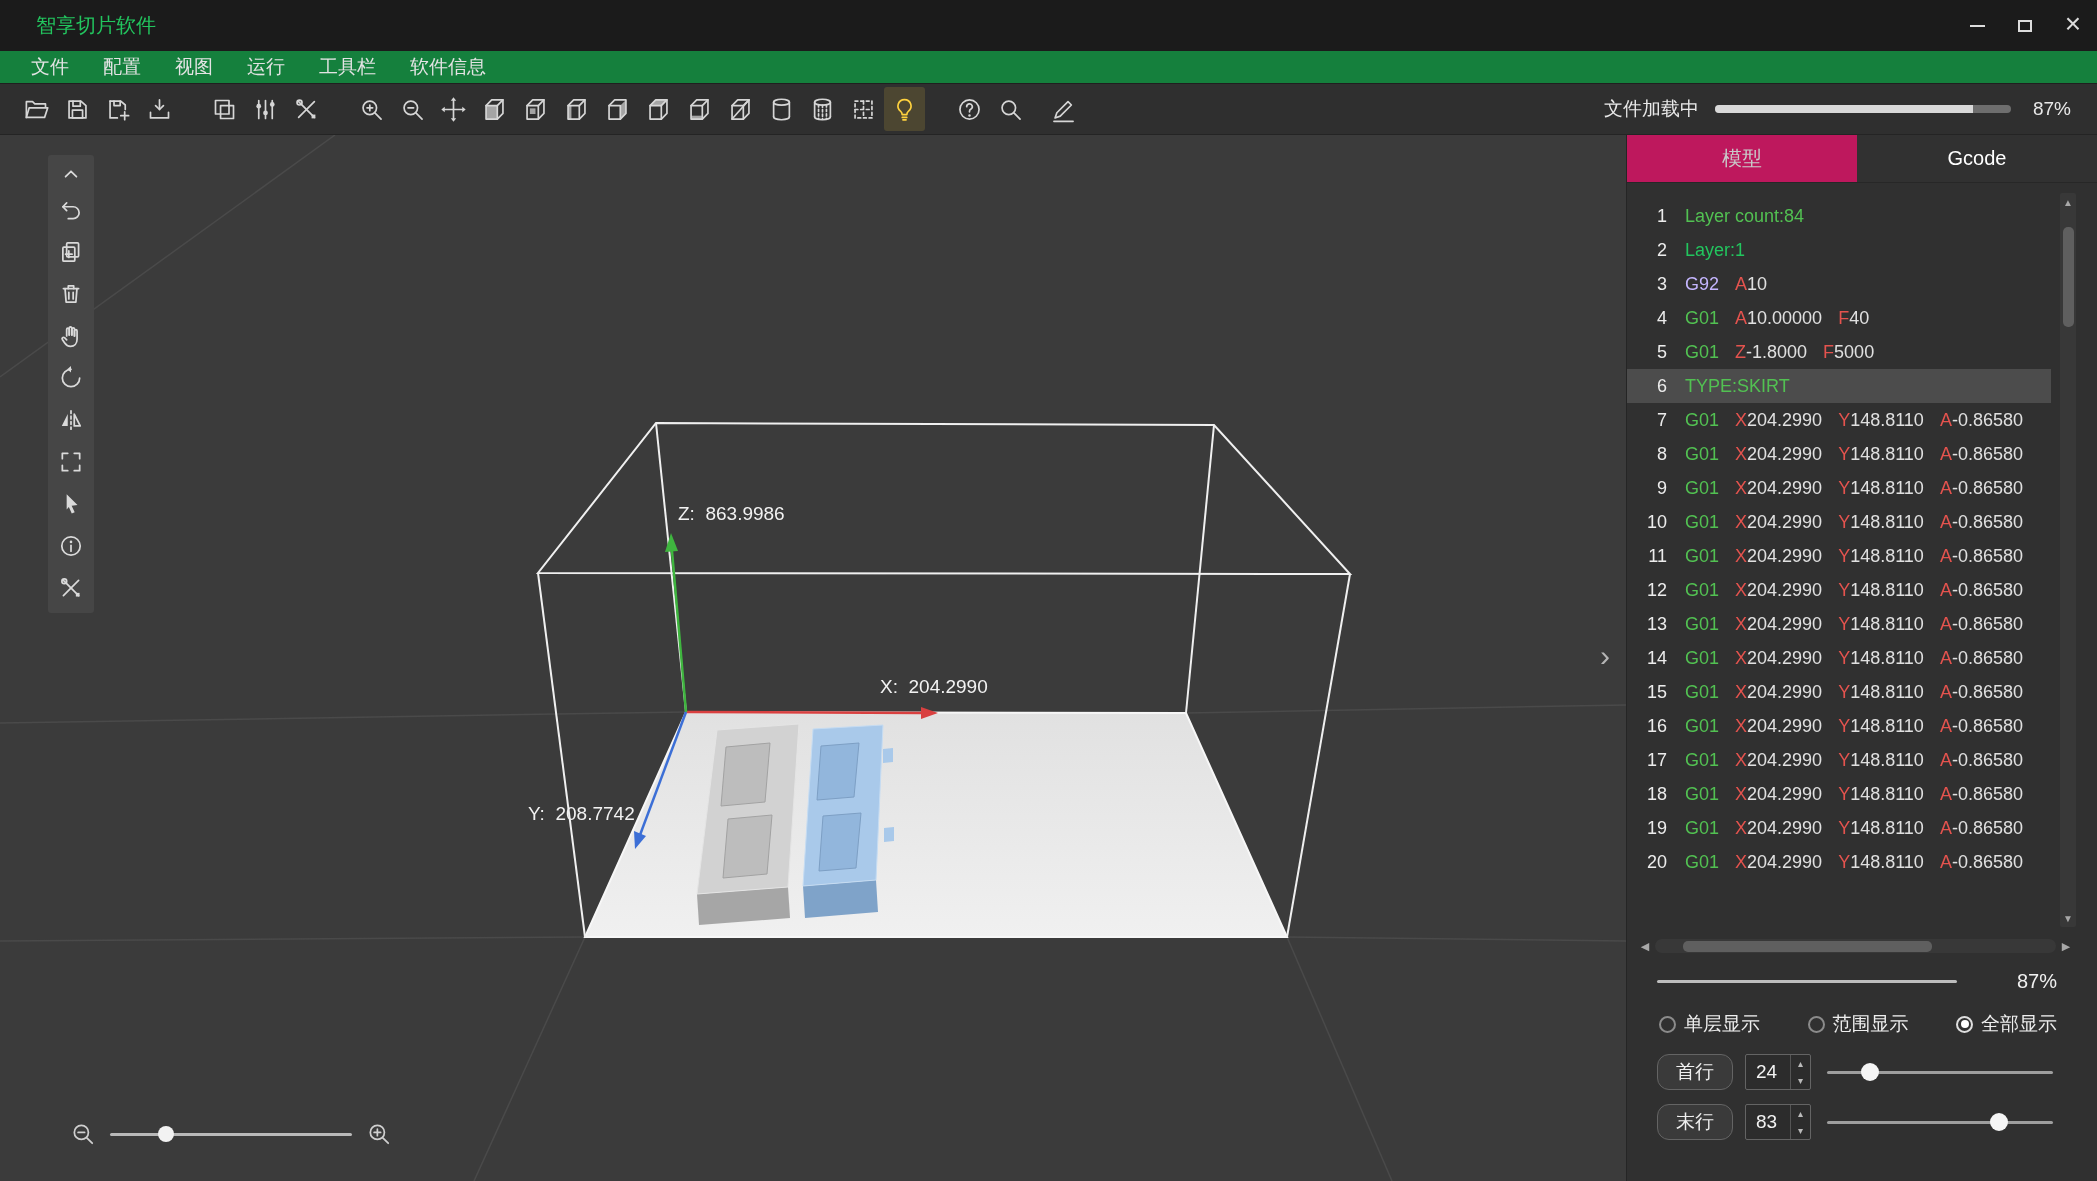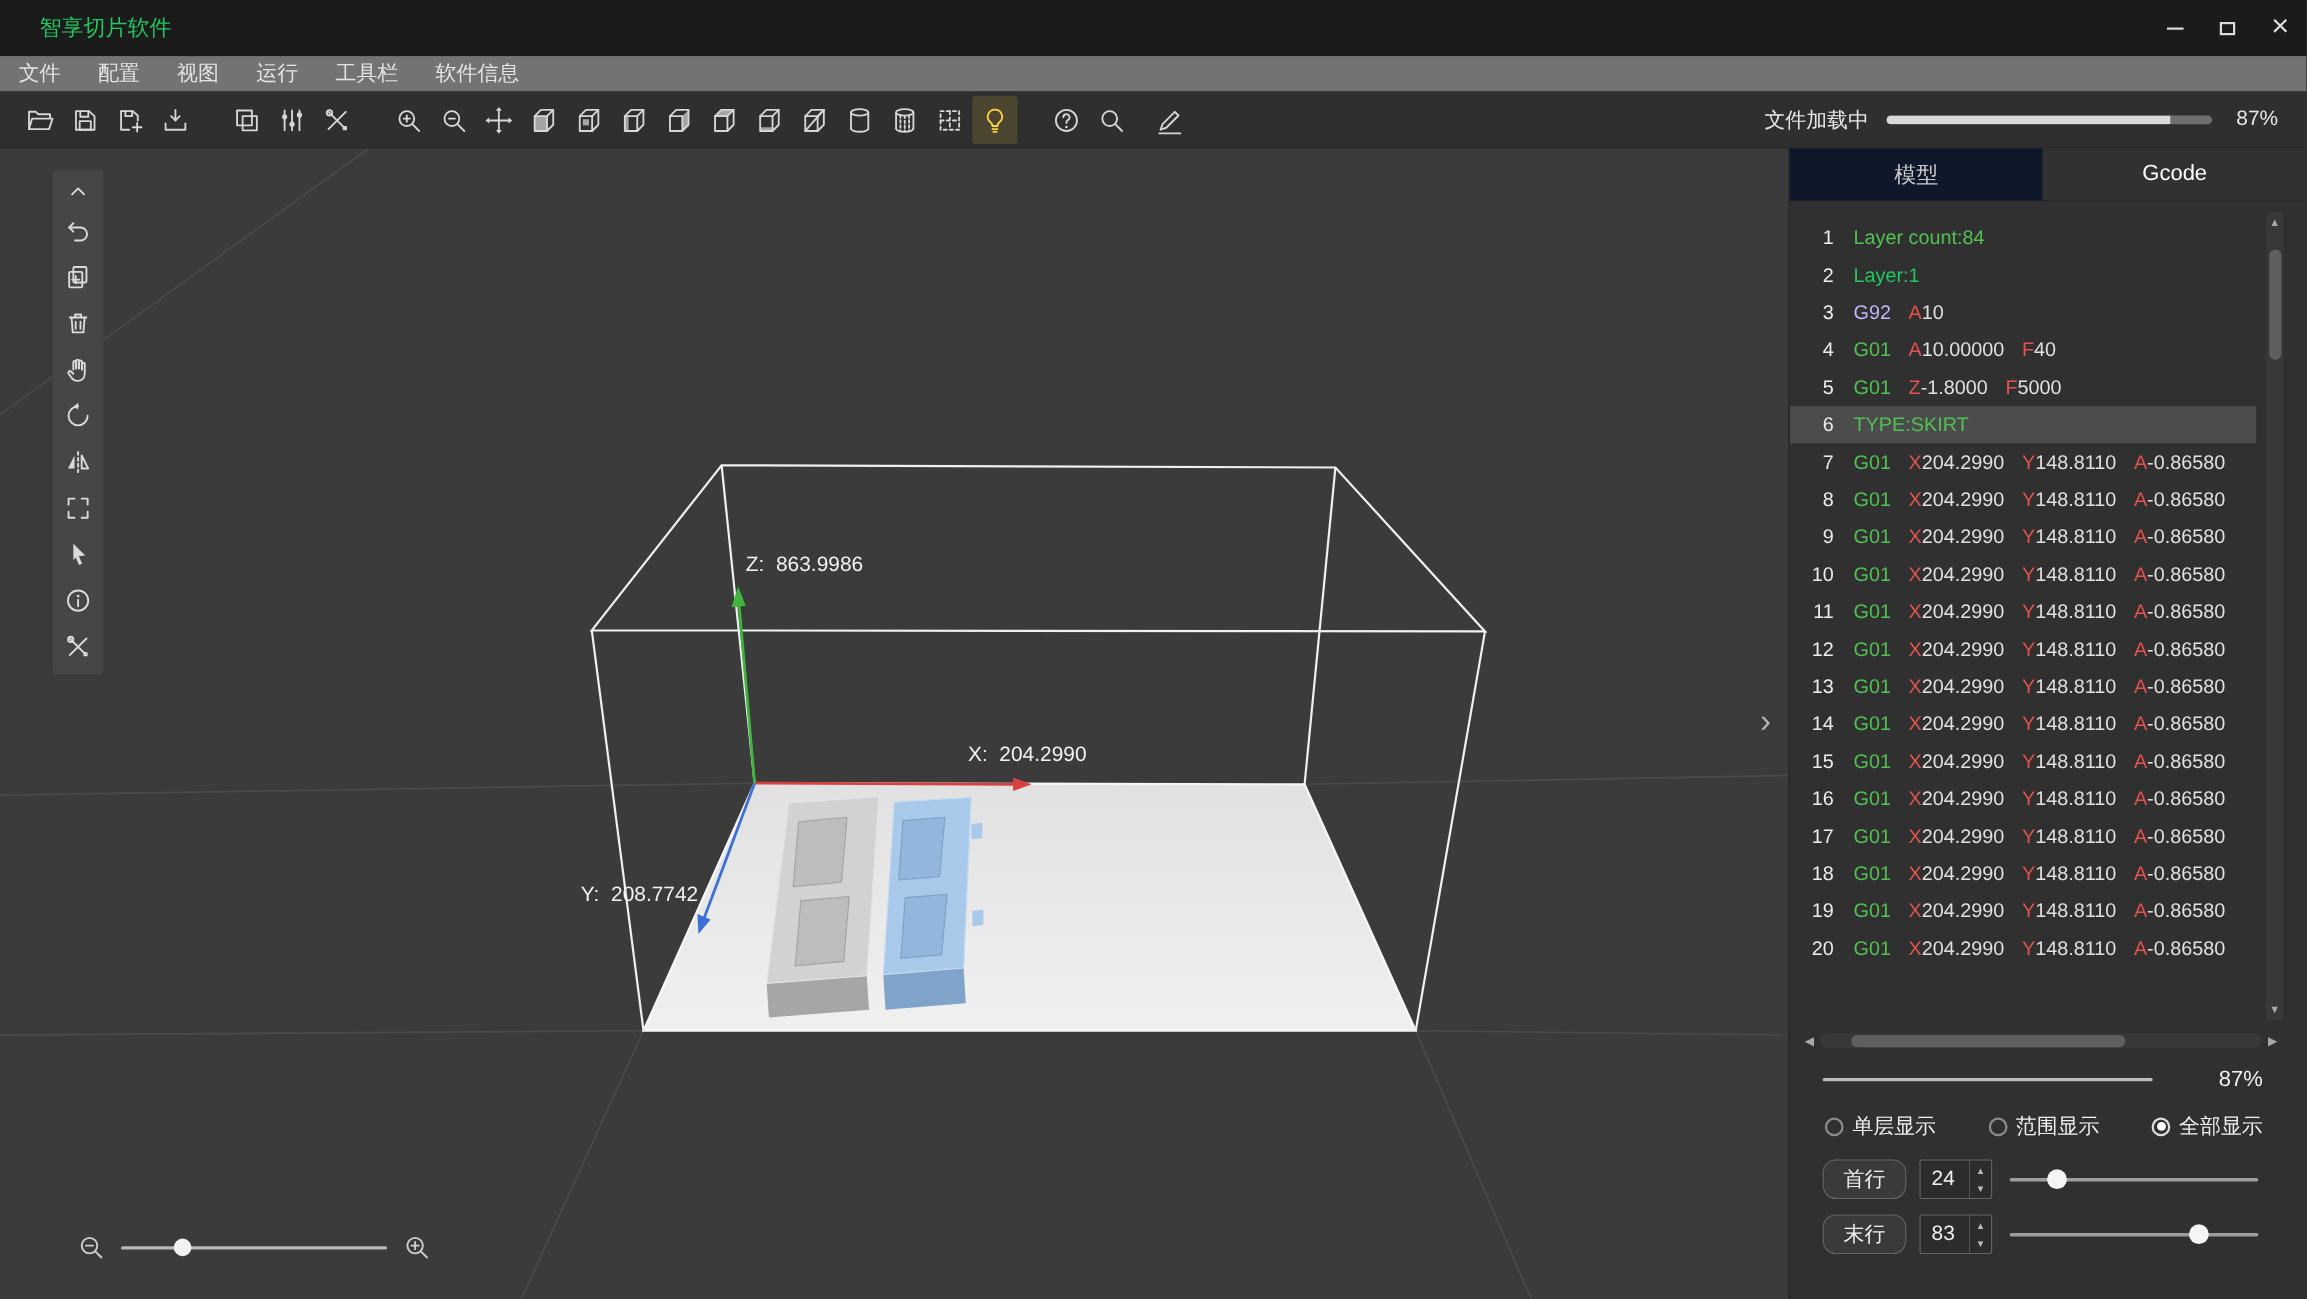--- a/index.html
+++ b/index.html
@@ -9,21 +9,21 @@
   
   .titlebar { position:absolute; top:0; left:0; right:0; height:51px; background:#1b1b1b; display:flex; align-items:center; }
   .title { margin-left:36px; font-size:20px; color:#22c55e; }
   .win-controls { margin-left:auto; display:flex; height:100%; }
   .win-btn { width:48px; height:100%; display:flex; align-items:center; justify-content:center; color:#dcdcdc; }
   .min-glyph { width:15px; height:2px; background:#dcdcdc; }
   .max-glyph { width:14px; height:12px; border:2px solid #dcdcdc; }
   .close-glyph { font-size:28px; line-height:1; margin-top:-3px; }
 
   
-  .menubar { position:absolute; top:51px; left:0; right:0; height:33px; background:#737373; display:flex; align-items:center; border-bottom:1px solid #1f1f1f; }
+  .menubar { position:absolute; top:51px; left:0; right:0; height:33px; background:#15803d; display:flex; align-items:center; padding-left:14px; border-bottom:1px solid #1f1f1f; }
   .menu-item { padding:0 17px; font-size:19px; color:#e3e3e3; }
 
   
   .toolbar { position:absolute; top:84px; left:0; right:0; height:51px; background:#2f2f2f; display:flex; align-items:center; padding-left:16px; border-bottom:1px solid #242424; }
   .tool { width:41px; height:44px; display:flex; align-items:center; justify-content:center; border-radius:3px; flex:none; }
   .tool svg { width:27px; height:27px; stroke:#d6d6d6; fill:none; stroke-width:1.5; stroke-linecap:round; stroke-linejoin:round; }
   .tool svg .f { fill:#d6d6d6; stroke:none; }
   .tool svg .face { fill:rgba(214,214,214,0.7); stroke:none; }
   .sep { width:24px; flex:none; }
   .tool.light { background:rgba(255,210,62,0.14); }
@@ -49,21 +49,21 @@
   .zoom-ctl svg { width:26px; height:26px; stroke:#cfcfcf; fill:none; stroke-width:1.6; stroke-linecap:round; }
   .zoom-track { position:relative; width:242px; height:3px; background:#b9b9b9; border-radius:2px; margin:0 14px; }
   .zoom-knob { position:absolute; top:-7px; left:20%; width:16px; height:16px; border-radius:50%; background:#f2f2f2; }
 
   .collapse { position:absolute; left:1600px; top:506px; font-size:30px; color:#b5b5b5; line-height:1; }
 
   
   .panel { position:absolute; top:135px; left:1626px; right:0; bottom:0; background:#303030; border-left:1px solid #252525; }
   .tabs { position:absolute; top:0; left:0; right:0; height:48px; display:flex; border-bottom:1px solid #272727; }
   .tab { display:flex; align-items:center; justify-content:center; font-size:20px; }
-  .tab.inactive { width:230px; background:#0f172a; color:#c9c9c9; }
+  .tab.inactive { width:230px; background:#be185d; color:#c9c9c9; }
   .tab.active { flex:1; background:#313131; color:#ffffff; }
 
   .gcode-area { position:absolute; top:48px; left:0; right:0; height:754px; }
   #gcode-list { position:absolute; inset:0; padding-top:16px; overflow:hidden; }
   .gcode-row { height:34px; display:flex; align-items:center; font-size:18px; padding-left:10px; margin-right:46px; }
   .gcode-row.sel { background:#4c4c4c; }
   .ln { width:30px; text-align:right; margin-right:18px; color:#ececec; flex:none; }
   .tok-gap { margin-left:16px; }
 
   .vscroll { position:absolute; right:21px; top:10px; bottom:10px; width:16px; display:flex; flex-direction:column; align-items:center; background:#383838; border-radius:2px; }

